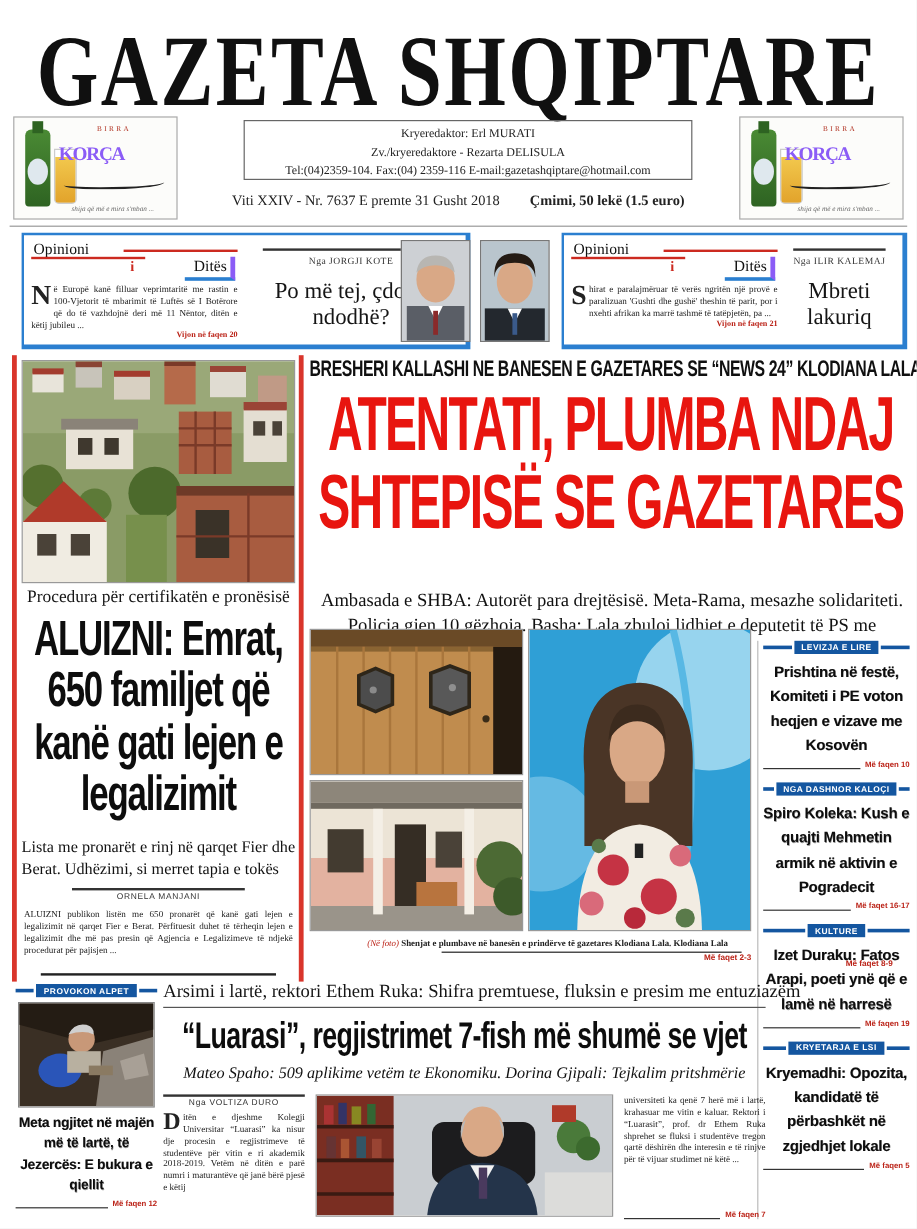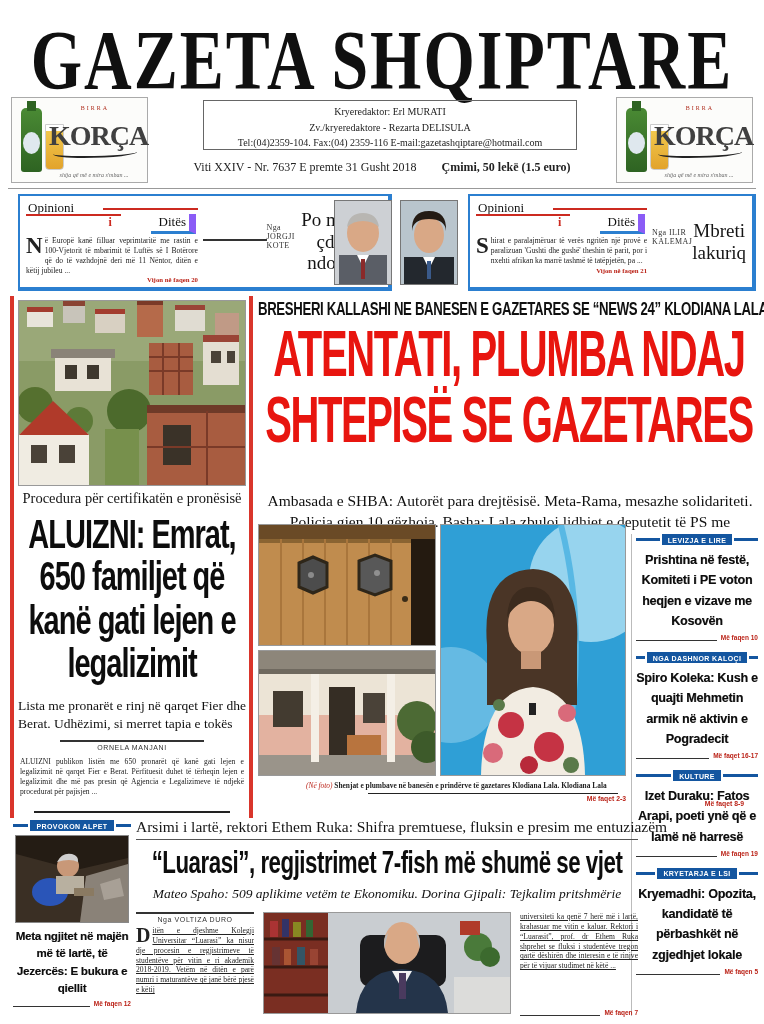--- a/index.html
+++ b/index.html
@@ -15,22 +15,22 @@
   .ad { position:absolute; top:97px; width:137px; height:86px; border:1px solid #aaa; background:#fcfcfa; }
   .ad.left { left:11px; } .ad.right { right:11px; }
   .ad-bottle { position:absolute; left:9px; top:10px; width:21px; height:64px;
     background:linear-gradient(180deg,#4a8a34,#2e6322); border-radius:5px 5px 3px 3px; }
   .ad-bottle:before { content:""; position:absolute; left:6px; top:-7px; width:9px; height:10px; background:#2e6322; }
   .ad-bottle-label { position:absolute; left:2px; top:24px; width:17px; height:22px; background:#dfe8ee; border-radius:50%; }
   .ad-glass { position:absolute; left:33px; top:26px; width:19px; height:46px;
     background:linear-gradient(180deg,#fff 0 6px,#f2c84d 6px,#e2a32b); border:1px solid #ccc; border-radius:0 0 4px 4px; }
   .ad-birra { position:absolute; right:12px; top:7px; width:80px; text-align:center;
     font-size:6px; color:#b03020; letter-spacing:2px; }
-  .ad-brand { position:absolute; right:6px; top:22px; width:92px; text-align:center;
-    font-family:"Liberation Serif",serif; font-weight:bold; font-size:28px; letter-spacing:-1px; color:#404040; }
+  .ad-brand { position:absolute; right:6px; top:22px; width:92px; 
+    font-family:"Liberation Serif",serif; font-weight:bold; font-size:16px; letter-spacing:-1px; color:#8b5cf6; }
   .ad-swoosh { position:absolute; right:10px; top:50px; width:84px; height:10px;
     border-bottom:2px solid #222; border-radius:0 0 70% 40%; }
   .ad-tagline { position:absolute; left:32px; right:3px; bottom:4px; text-align:center;
     font-size:6px; font-style:italic; color:#666; white-space:nowrap; overflow:hidden; }
 
   .info-box { position:absolute; left:203px; top:100px; width:374px; height:50px; border:1px solid #666;
     text-align:center; font-size:10px; line-height:1.55; padding-top:3px; color:#222; }
   .issue-line { position:absolute; top:160px; left:0; right:0; text-align:center; font-size:12px; color:#222; }
   .issue-line .price { font-weight:bold; margin-left:22px; }
   .top-rule { position:absolute; top:188px; left:8px; right:8px; border-top:1px solid #999; }
@@ -40,25 +40,25 @@
     border-right-width:4px; border-bottom-width:4px; display:flex; gap:5px; padding:4px 6px; }
   .op-box.left { left:18px; width:374px; }
   .op-box.right { left:468px; width:288px; }
   .op-main { width:172px; display:flex; flex-direction:column; }
   .op-logo { position:relative; height:34px; margin-bottom:2px; flex:none; }
   .op-logo-w1 { position:absolute; left:2px; top:0; font-size:13px; }
   .op-logo-l1 { position:absolute; left:0; top:14px; width:55%; border-top:2px solid #cc2a20; }
   .op-logo-l2 { position:absolute; left:45%; right:0; top:8px; border-top:2px solid #cc2a20; }
   .op-logo-w2 { position:absolute; left:48%; top:15px; color:#cc2a20; font-size:12px; font-weight:bold; }
   .op-logo-w3 { position:absolute; right:2px; bottom:0; font-size:13px; border-bottom:3px solid #2b7fd0;
-    border-right:7px solid #8b5cf6; padding:0 3px 1px 8px; }
+    border-right:4px solid #8b5cf6; padding:0 3px 1px 8px; }
   .op-text { font-size:7.6px; line-height:1.3; text-align:justify; color:#222; }
   .op-drop { float:left; font-size:23px; line-height:0.82; font-weight:bold; margin:1px 2px 0 0; }
   .op-more { text-align:right; color:#bb2318; font-weight:bold; font-size:6.8px; margin-top:1px; }
-  .op-headcol { flex:1; display:flex; align-items:center; justify-content:center; }
+  .op-headcol { flex:1; display:flex; flex-direction:column; align-items:center; justify-content:center; }
   .op-byline-rule { width:82%; border-top:2.5px solid #333; margin-bottom:4px; }
   .op-byline { font-size:8px; letter-spacing:0.4px; color:#333; margin-bottom:10px; }
   .op-headline { font-size:19px; line-height:1.15; text-align:center; color:#151515; }
   .portrait { position:absolute; top:200px; width:58px; height:85px; border:1px solid #777; background:#ccc; }
   .portrait.kote { left:334px; } .portrait.kalemaj { left:400px; }
 
   
   .rv { position:absolute; width:4px; background:#d9352b; }
   .rv.a { left:10px; top:296px; height:522px; }
   .rv.b { left:249px; top:296px; height:522px; }
@@ -120,21 +120,21 @@
   .lua-kicker { position:absolute; left:136px; top:818px; width:502px; text-align:center;
     font-size:15.5px; color:#151515; padding-bottom:3px; border-bottom:1px solid #555; white-space:nowrap; }
   .lua-headline { position:absolute; left:134px; top:845px; width:506px; text-align:center;
     font-family:"Liberation Sans",sans-serif; font-weight:900; font-size:23px; letter-spacing:-0.5px;
     transform:scale(0.97,1.35); transform-origin:top center; white-space:nowrap; color:#0d0d0d; }
   .lua-subhead { position:absolute; left:136px; top:886px; width:502px; text-align:center;
     font-style:italic; font-size:13.5px; white-space:nowrap; color:#111; }
   .lua-row { position:absolute; left:136px; top:912px; width:502px; height:104px; display:flex; gap:9px; }
   .lua-col1 { width:118px; display:flex; flex-direction:column; }
   .lua-byline-wrap { text-align:center; margin-bottom:3px; }
-  .lua-text { font-size:7.6px; line-height:1.3; text-align:justify; color:#222;text-decoration:underline; }
+  .lua-text { font-size:7.6px; line-height:1.3; text-align:justify; color:#222; }
   .lua-drop { float:left; font-size:20px; line-height:0.85; font-weight:bold; margin:1px 2px 0 0; }
   .ph-rector { width:248px; height:102px; border:1px solid #999; overflow:hidden; flex:none; }
   .lua-col2 { flex:1; display:flex; flex-direction:column; }
   .lua-col2 .sb-ref-row { margin-top:auto; }
 
   
   .sidebar { position:absolute; left:636px; top:534px; width:122px; }
   .sb-item { margin-bottom:11px; }
   .sb-headline { font-family:"Liberation Sans",sans-serif; font-weight:900; font-size:12.5px;
     line-height:1.62; text-align:center; letter-spacing:-0.2px; margin-top:5px; color:#0d0d0d;

